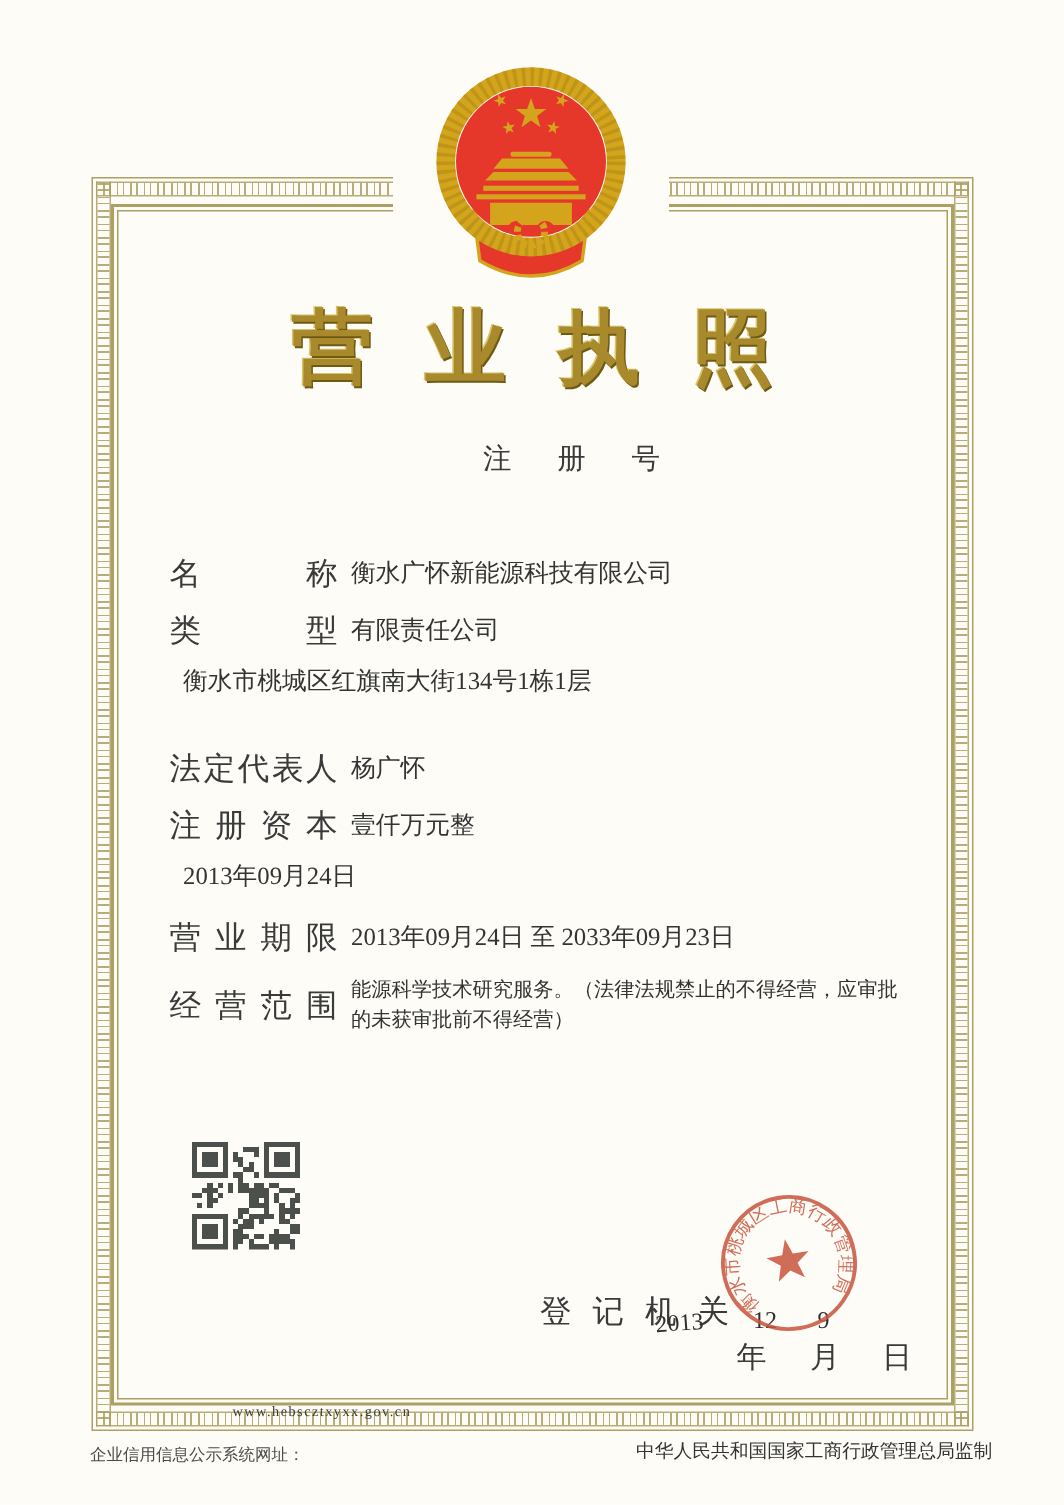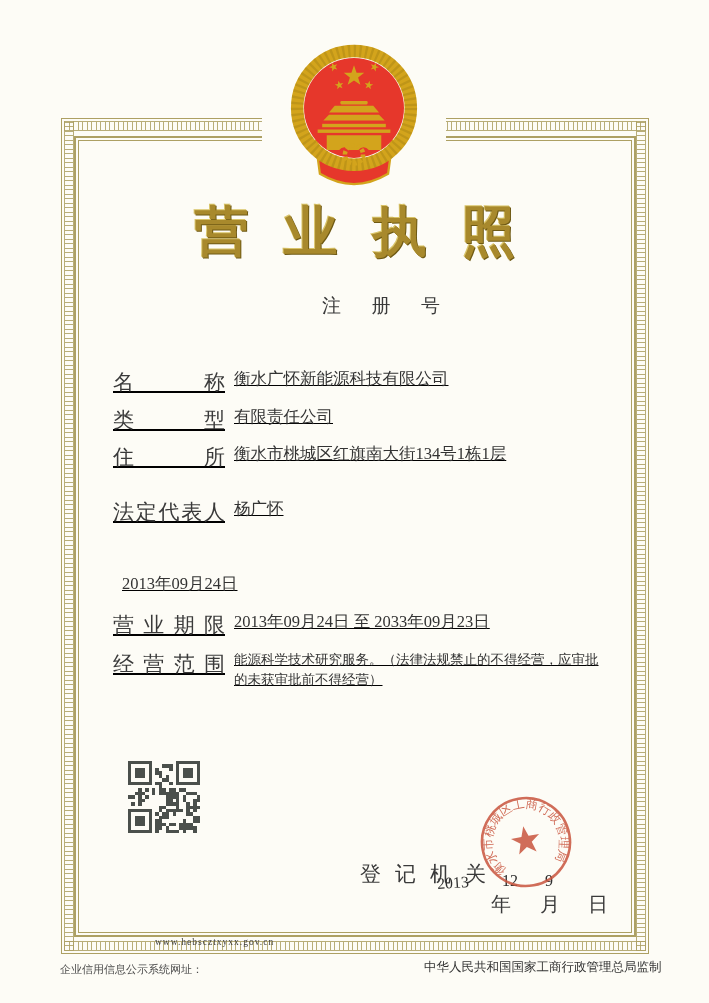--- a/index.html
+++ b/index.html
@@ -36,21 +36,21 @@
   .doc-title{position:absolute;left:62px;top:196px;width:586px;text-align:center;
     font-size:54px;font-weight:bold;color:var(--title-gold);letter-spacing:35px;text-indent:35px;
     font-family:"Liberation Serif",serif;
     text-shadow:1px 1px 0 #6f5a14, -1px -1px 0 #d9c46a;}
   .regline{position:absolute;left:322px;top:293px;display:flex;align-items:flex-start;}
   .regline .rlabel{display:inline-block;width:118px;font-size:19px;color:var(--text-dark);
     text-align:justify;text-align-last:justify;}
   .regline .rnum{margin-left:12px;font-family:"Liberation Serif",serif;font-size:18px;color:#2f2f2f;letter-spacing:.5px;}
 
   
-  .row{position:absolute;left:113px;display:flex;align-items:flex-start;width:520px;text-decoration:underline;}
+  .row{position:absolute;left:113px;display:flex;align-items:center;width:520px;}
   .flabel{flex:0 0 112px;font-size:21px;color:var(--text-dark);text-align:justify;text-align-last:justify;}
   .fvalue{margin-left:9px;font-family:"Liberation Serif",serif;font-size:16.5px;color:#333;}
   .row-scope .fvalue{font-size:13.5px;line-height:1.45;width:372px;}
 
   
   .qr{position:absolute;left:128px;top:761px;width:72px;height:72px;}
   .registrar-label{position:absolute;left:360px;top:860px;font-size:21px;color:var(--text-dark);letter-spacing:14px;}
   .dt{position:absolute;font-family:"Liberation Serif",serif;color:#2f2f2f;}
   .dt-year{left:437px;top:874px;font-size:16px;transform:rotate(-4deg);}
   .dt-month{left:502px;top:872px;font-size:16px;}
@@ -108,26 +108,29 @@
 
   <div class="row" style="top:368px">
     <span class="flabel">名称</span>
     <span class="fvalue">衡水广怀新能源科技有限公司</span>
   </div>
   <div class="row" style="top:406px">
     <span class="flabel">类型</span>
     <span class="fvalue">有限责任公司</span>
   </div>
   <div class="row" style="top:443px">
-    <span class="flabel">住所</span>
     <span class="fvalue">衡水市桃城区红旗南大街134号1栋1层</span>
   </div>
   <div class="row" style="top:498px">
     <span class="flabel">法定代表人</span>
     <span class="fvalue">杨广怀</span>
+  </div>
+  <div class="row" style="top:536px">
+    <span class="flabel">注册资本</span>
+    <span class="fvalue">壹仟万元整</span>
   </div>
   <div class="row" style="top:573px">
     <span class="fvalue">2013年09月24日</span>
   </div>
   <div class="row" style="top:611px">
     <span class="flabel">营业期限</span>
     <span class="fvalue">2013年09月24日 至 2033年09月23日</span>
   </div>
   <div class="row row-scope" style="top:650px">
     <span class="flabel">经营范围</span>

